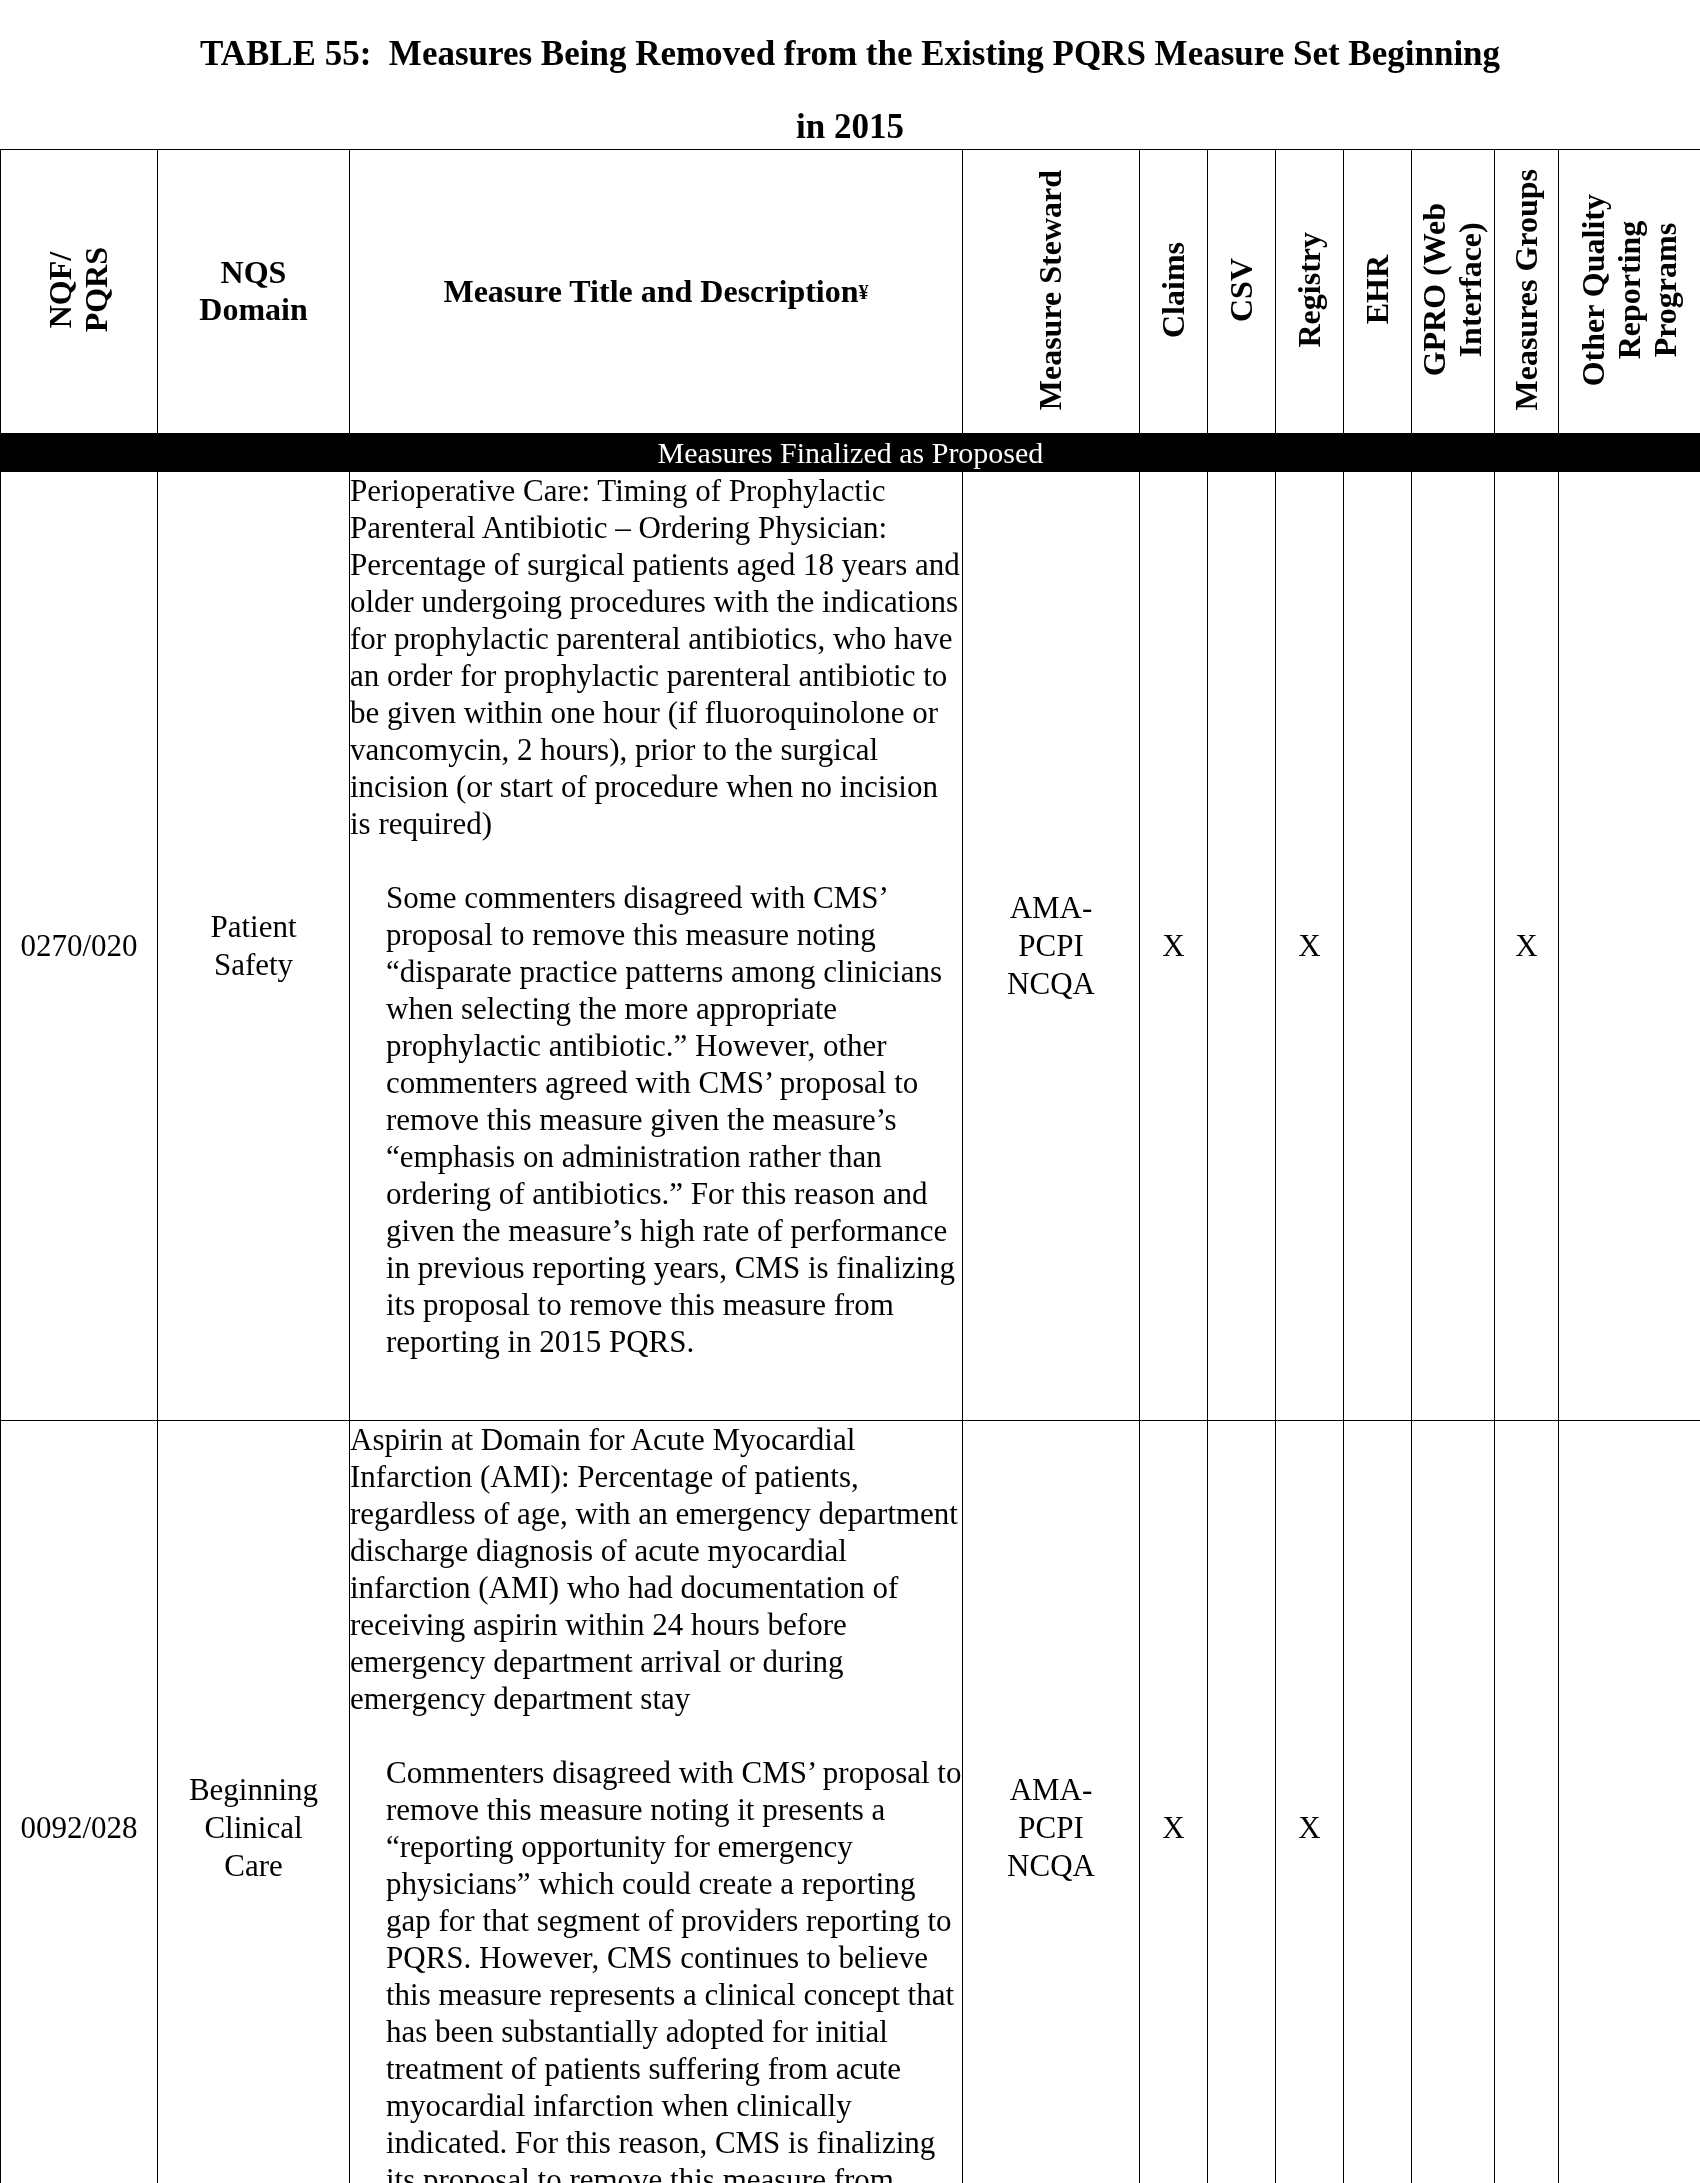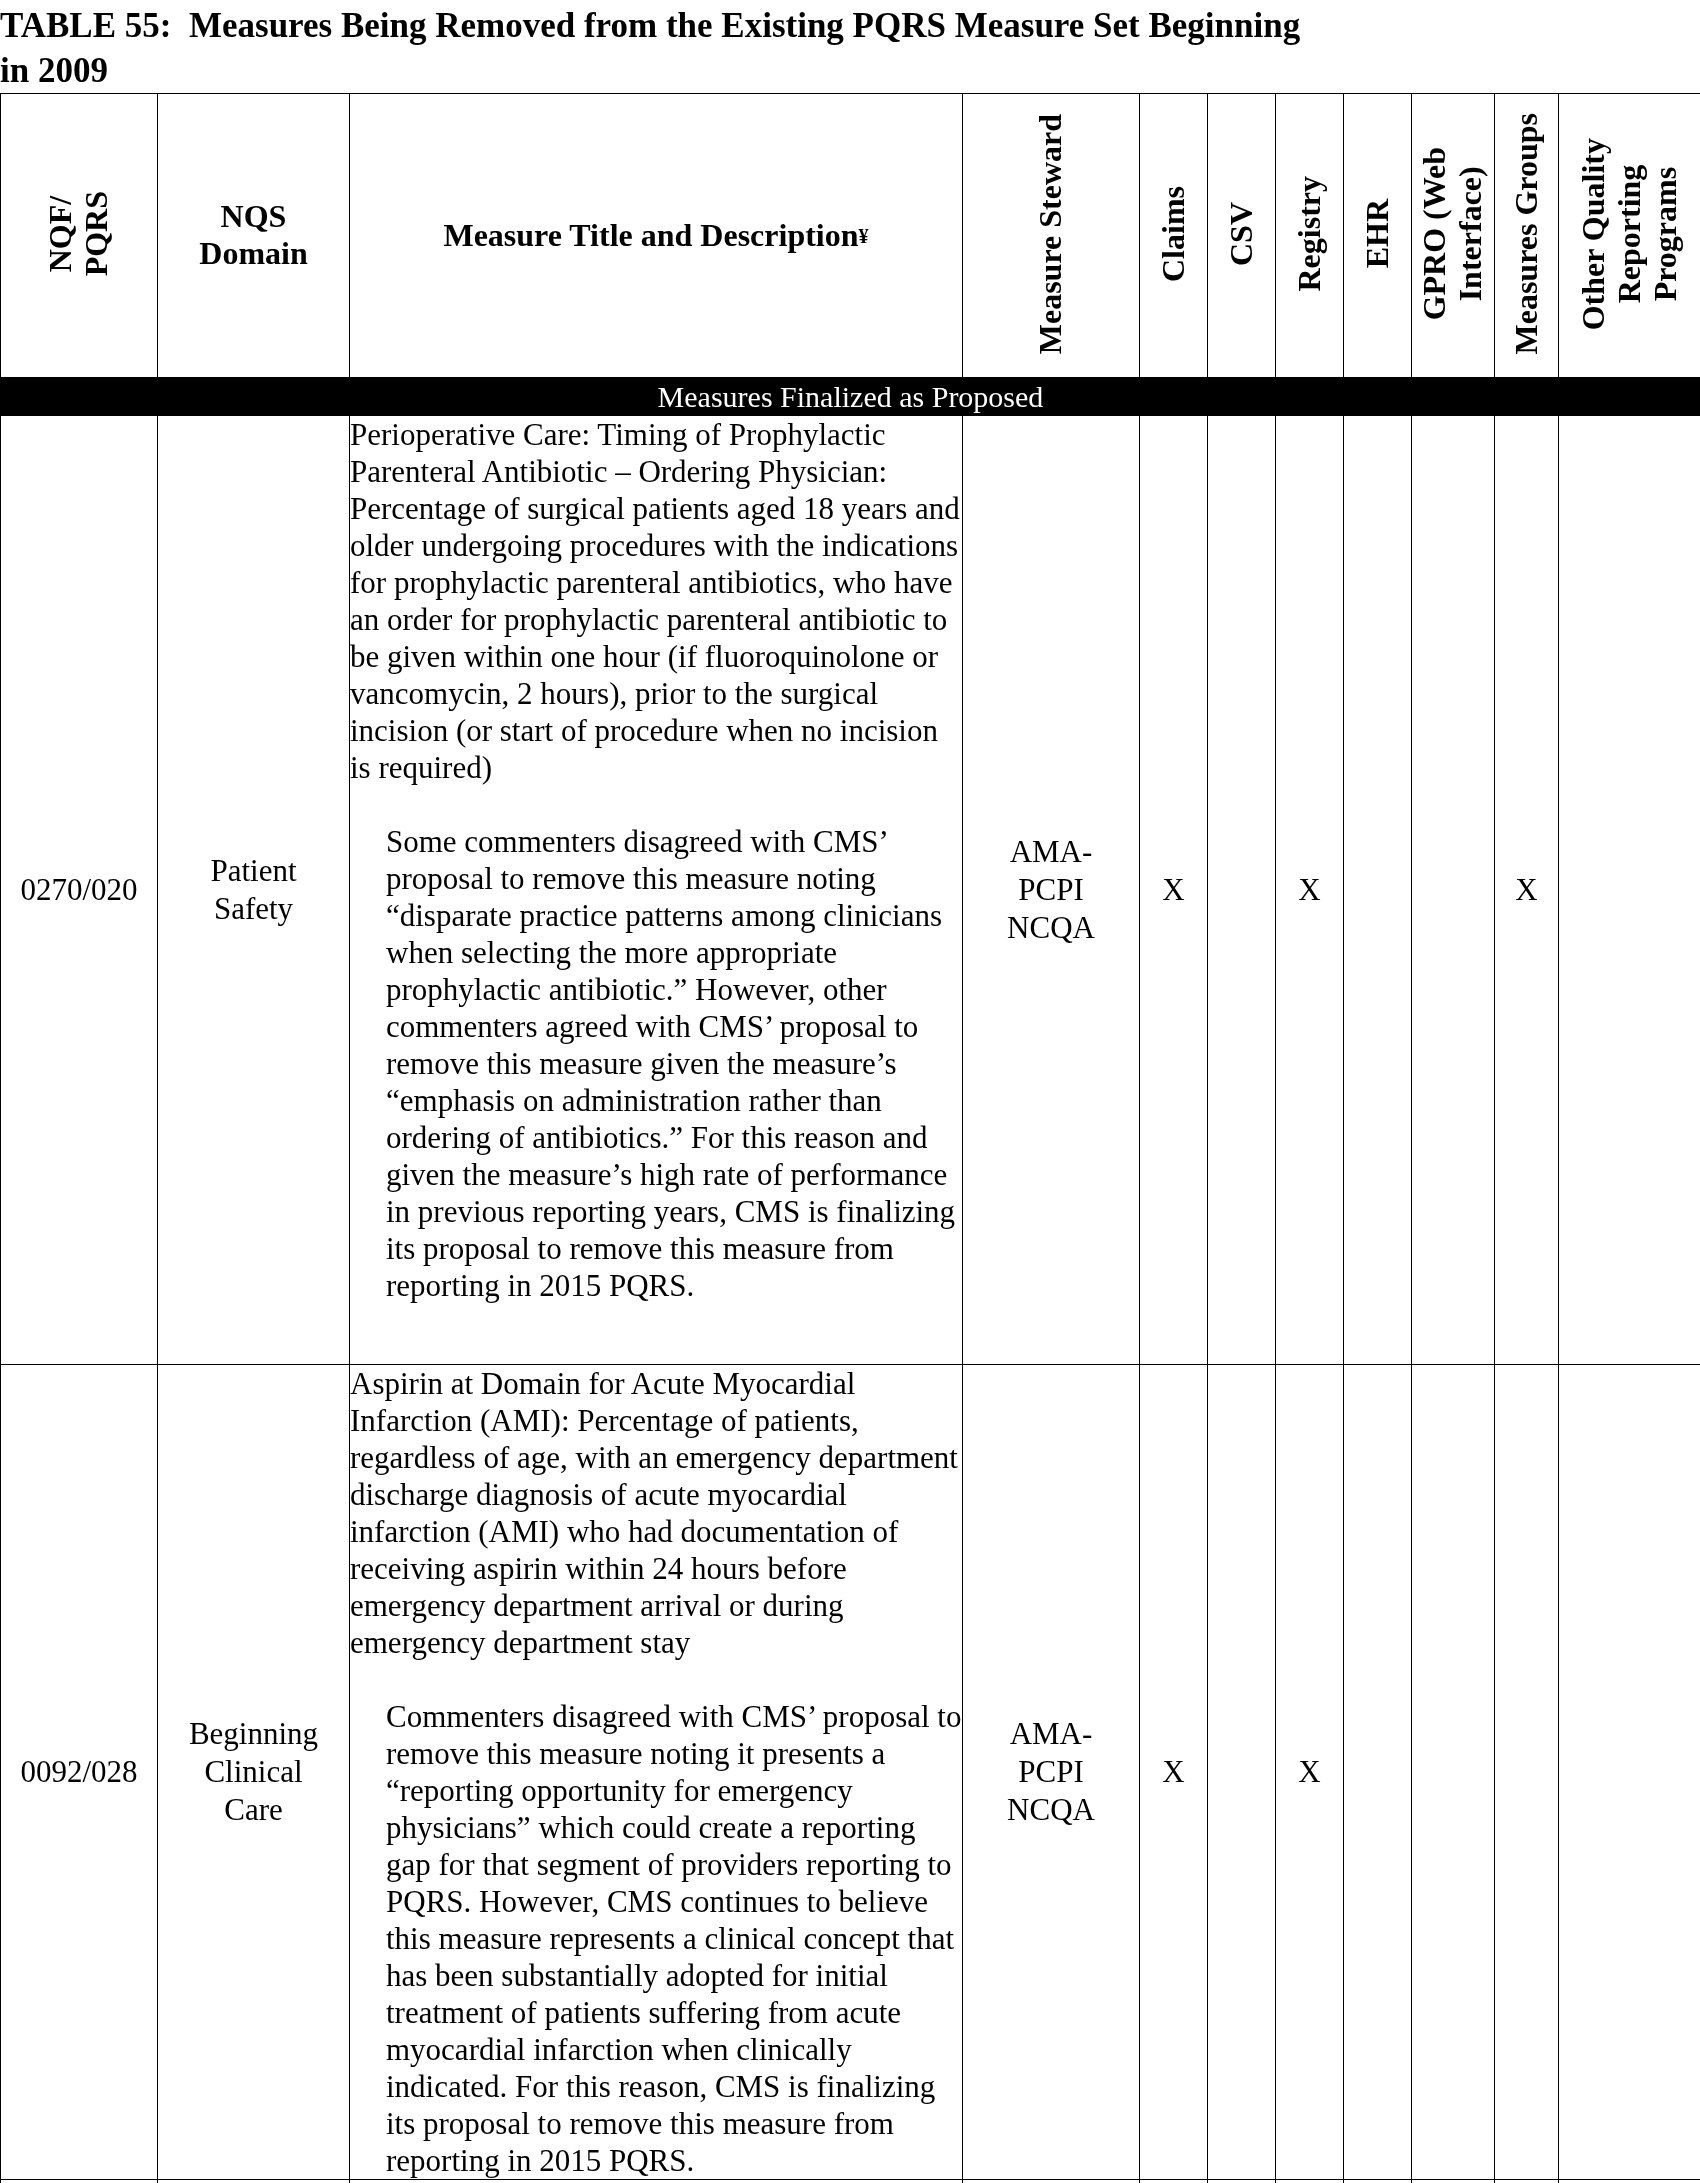--- a/index.html
+++ b/index.html
@@ -4,22 +4,22 @@
 <style>
   html, body { margin:0; padding:0; }
   body {
     width:1700px; height:2329px;
     background:#ffffff; color:#000000;
     font-family:"Liberation Serif","DejaVu Serif",serif;
     position:relative; overflow:hidden;
   }
   .title-block { width:100%; padding-top:2.6px; }
   .title-line {
-    text-align:left; font-weight:bold;
-    font-size:35px; line-height:45px; white-space:pre;
+    text-align:center; font-weight:bold;
+    font-size:35px; line-height:45px; white-space:pre;margin-top:28px;
   }
   table.pqrs {
     border-collapse:collapse; table-layout:fixed;
     width:1700px; margin:0;
   }
   table.pqrs td, table.pqrs th {
     border:1.7px solid #000; padding:0; box-sizing:border-box;
   }
   tr.header-row th { height:284px; text-align:center; vertical-align:middle; font-weight:bold; }
   .vtext {
@@ -48,21 +48,21 @@
     text-align:center; vertical-align:middle;
     font-size:31px; line-height:38px; white-space:pre-line;
   }
   td.c-x { text-align:center; vertical-align:middle; font-size:31px; }
 </style>
 </head>
 <body>
 
 <div class="title-block">
   <div class="title-line">TABLE 55:  Measures Being Removed from the Existing PQRS Measure Set Beginning</div>
-  <div class="title-line">in 2009</div>
+  <div class="title-line">in 2015</div>
 </div>
 
 <table class="pqrs">
   <colgroup>
     <col style="width:157px">
       <col style="width:192px">
       <col style="width:613px">
       <col style="width:177px">
     <col style="width:68px">
       <col style="width:68px">

